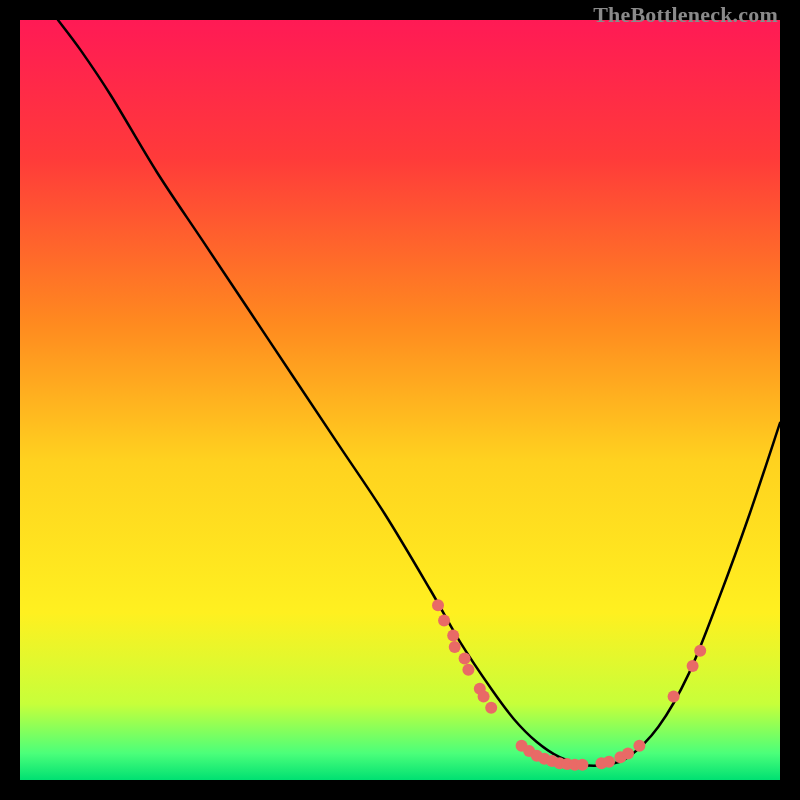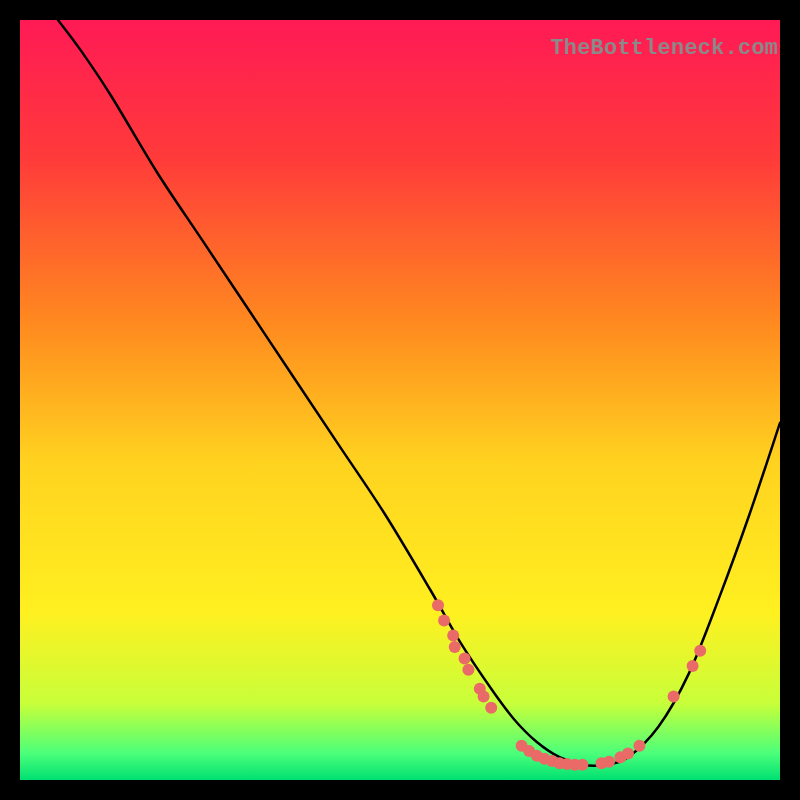--- a/index.html
+++ b/index.html
@@ -3,26 +3,25 @@
 <meta charset="utf-8">
 <style>
   * { margin: 0; padding: 0; box-sizing: border-box; }
   html, body { width: 800px; height: 800px; background: #000; overflow: hidden; }
   .stage { position: relative; width: 800px; height: 800px; background: #000; }
   .plot-area { position: absolute; left: 20px; top: 20px; width: 760px; height: 760px; }
   .watermark {
     position: absolute;
     top: 2px;
     right: 22px;
-    font-family: Liberation Mono, monospace;
+    font-family: Liberation Serif, serif;
     font-size: 22px;
     font-weight: bold;
     color: #8a8a8a;
     letter-spacing: 0.2px;
-    margin-top: 34px;
   }
 </style>
 </head>
 <body>
 <div class="stage">
 
   <div class="plot-area">
     <svg id="chart-svg" width="760" height="760" viewBox="0 0 760 760">
       <defs>
         <linearGradient id="bg-grad" x1="0" y1="0" x2="0" y2="1">

